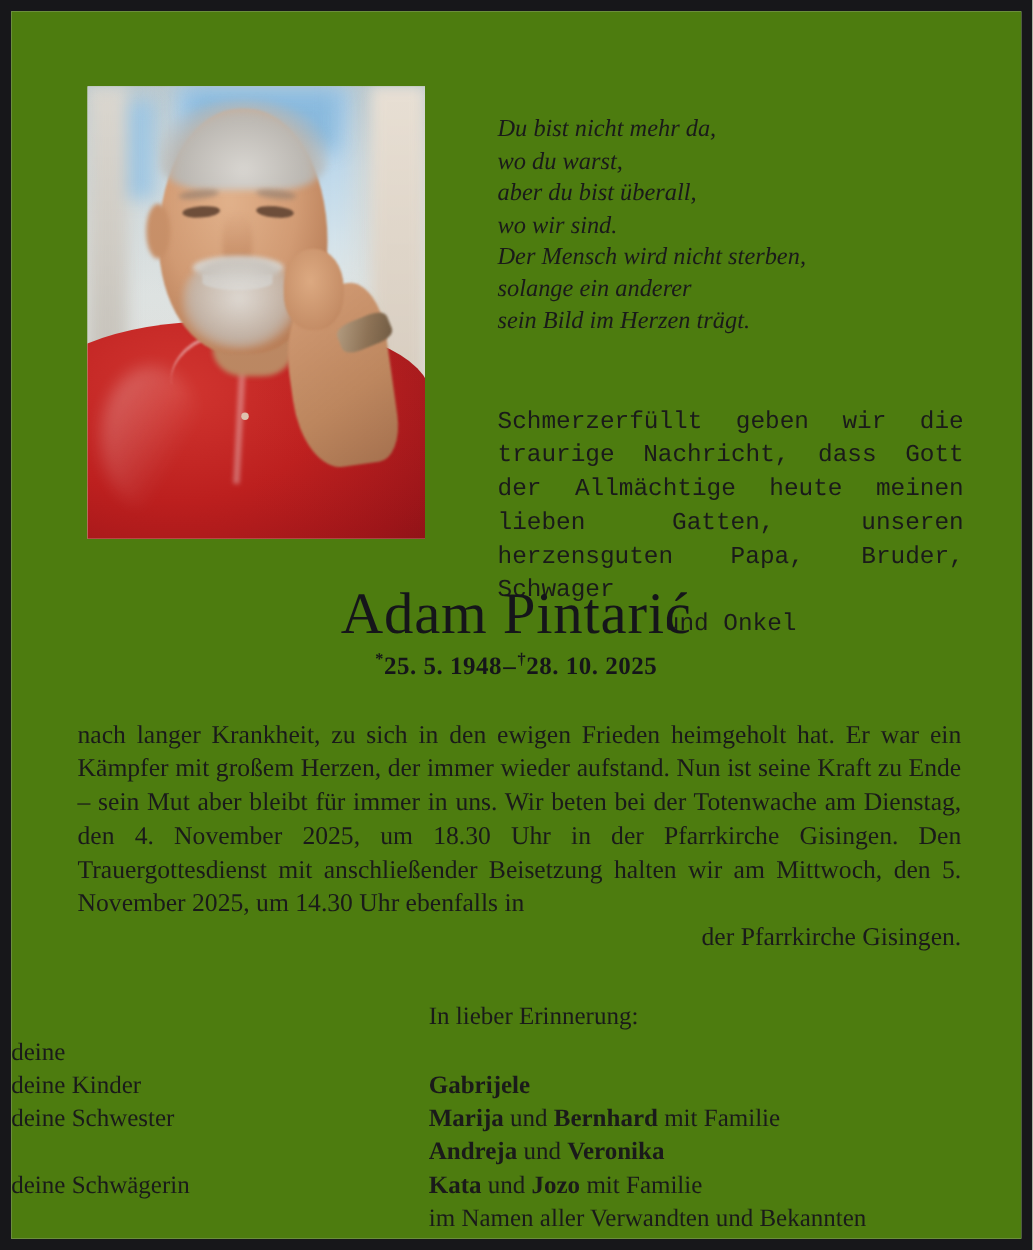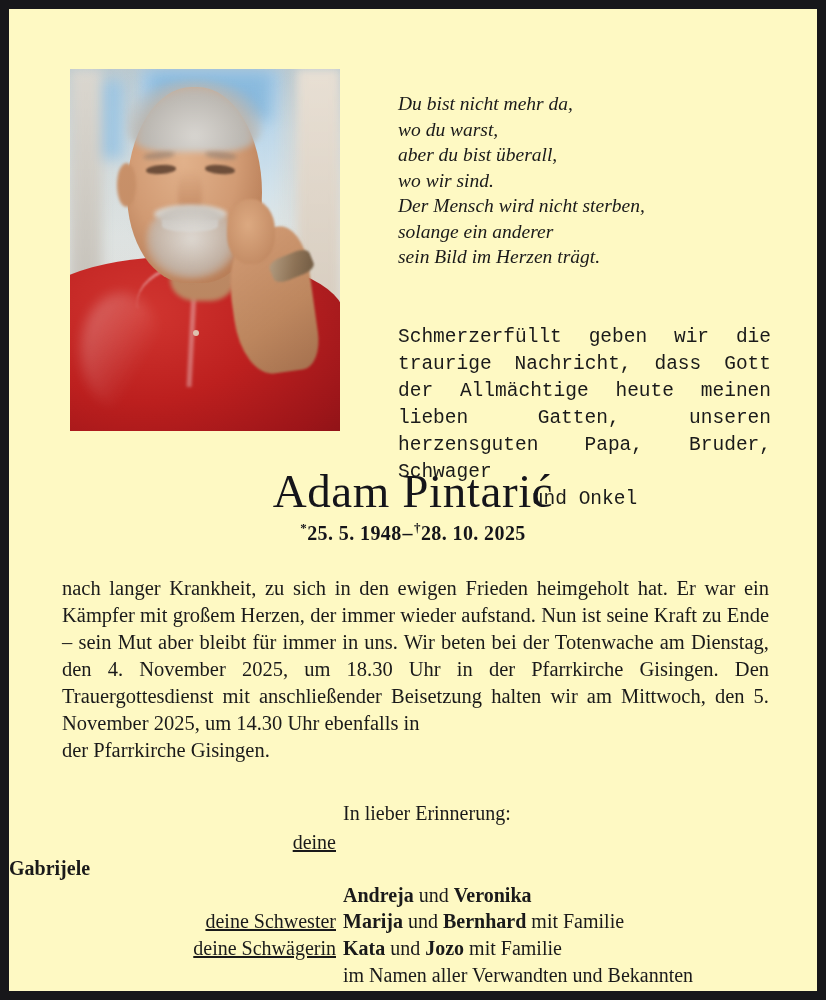--- a/index.html
+++ b/index.html
@@ -21,21 +21,21 @@
     width: 826px;
     height: 1000px;
     box-sizing: border-box;
     border: 9px solid #17171a;
     background: #ffffff;
   }
   .sheet {
     position: relative;
     width: 100%;
     height: 100%;
-    background: #fef9c3;
+    background: #4d7c0f;
   }
 
   
   .top-region {
     position: absolute;
     left: 0; top: 0;
     width: 808px;
     height: 435px;
   }
 
@@ -338,21 +338,21 @@
   .body-text {
     position: absolute;
     left: 53px;
     top: 566px;
     width: 707px;
     font-size: 20.5px;
     line-height: 27px;
     text-align: justify;
     color: #1a1a1a;
   }
-  .body-text .lastline { display: block; text-align: left; }
+  .body-text .lastline { display: block; text-align: right; }
 
   
   .places-line {
     position: absolute;
     left: 53px;
     top: 746px;
     width: 707px;
     font-size: 20px;
     line-height: 26px;
     color: #15151a;
@@ -372,25 +372,24 @@
   .m-heading {
     margin-left: 334px;
     margin-bottom: 2px;
   }
   .m-row {
     display: flex;
     align-items: baseline;
   }
   .m-label {
     width: 334px;
-    text-align: right;
+    text-align: left;
     padding-right: 7px;
     box-sizing: border-box;
     white-space: nowrap;
-    text-decoration: underline;
   }
   .m-names {
     flex: 1;
     text-align: left;
     white-space: nowrap;
   }
   .m-names b { font-weight: bold; }
   .m-closing {
     margin-left: 334px;
     margin-top: 1px;
@@ -457,29 +456,30 @@
     <div class="body-text"><span>nach langer Krankheit, zu sich in den ewigen Frieden heimgeholt hat. Er war ein Kämpfer mit großem Herzen, der immer wieder aufstand. Nun ist seine Kraft zu Ende – sein Mut aber bleibt für immer in uns. Wir beten bei der Totenwache am Dienstag, den 4. November 2025, um 18.30 Uhr in der Pfarrkirche Gisingen. Den Trauergottesdienst mit anschließender Beisetzung halten wir am Mittwoch, den 5. November 2025, um 14.30 Uhr ebenfalls in</span><span class="lastline">der Pfarrkirche Gisingen.</span></div>
 
 
     <div class="mourners">
       <div class="m-heading">In lieber Erinnerung:</div>
       <div id="mourner-rows">
           <div class="m-row">
             <div class="m-label">deine</div>
           </div>
           <div class="m-row">
+            <div class="m-label">deine Kinder</div>
             <div class="m-names"><b>Gabrijele</b></div>
+          </div>
+          <div class="m-row">
+            <div class="m-label">deine Schwester</div>
+            <div class="m-names"><b>Marija</b><span> und </span><b>Bernhard</b><span> mit Familie</span></div>
           </div>
           <div class="m-row">
             <div class="m-label"></div>
             <div class="m-names"><b>Andreja</b><span> und </span><b>Veronika</b></div>
-          </div>
-          <div class="m-row">
-            <div class="m-label">deine Schwester</div>
-            <div class="m-names"><b>Marija</b><span> und </span><b>Bernhard</b><span> mit Familie</span></div>
           </div>
           <div class="m-row">
             <div class="m-label">deine Schwägerin</div>
             <div class="m-names"><b>Kata</b><span> und </span><b>Jozo</b><span> mit Familie</span></div>
           </div>
         </div>
       <div class="m-closing">im Namen aller Verwandten und Bekannten</div>
     </div>
 
   </div>

